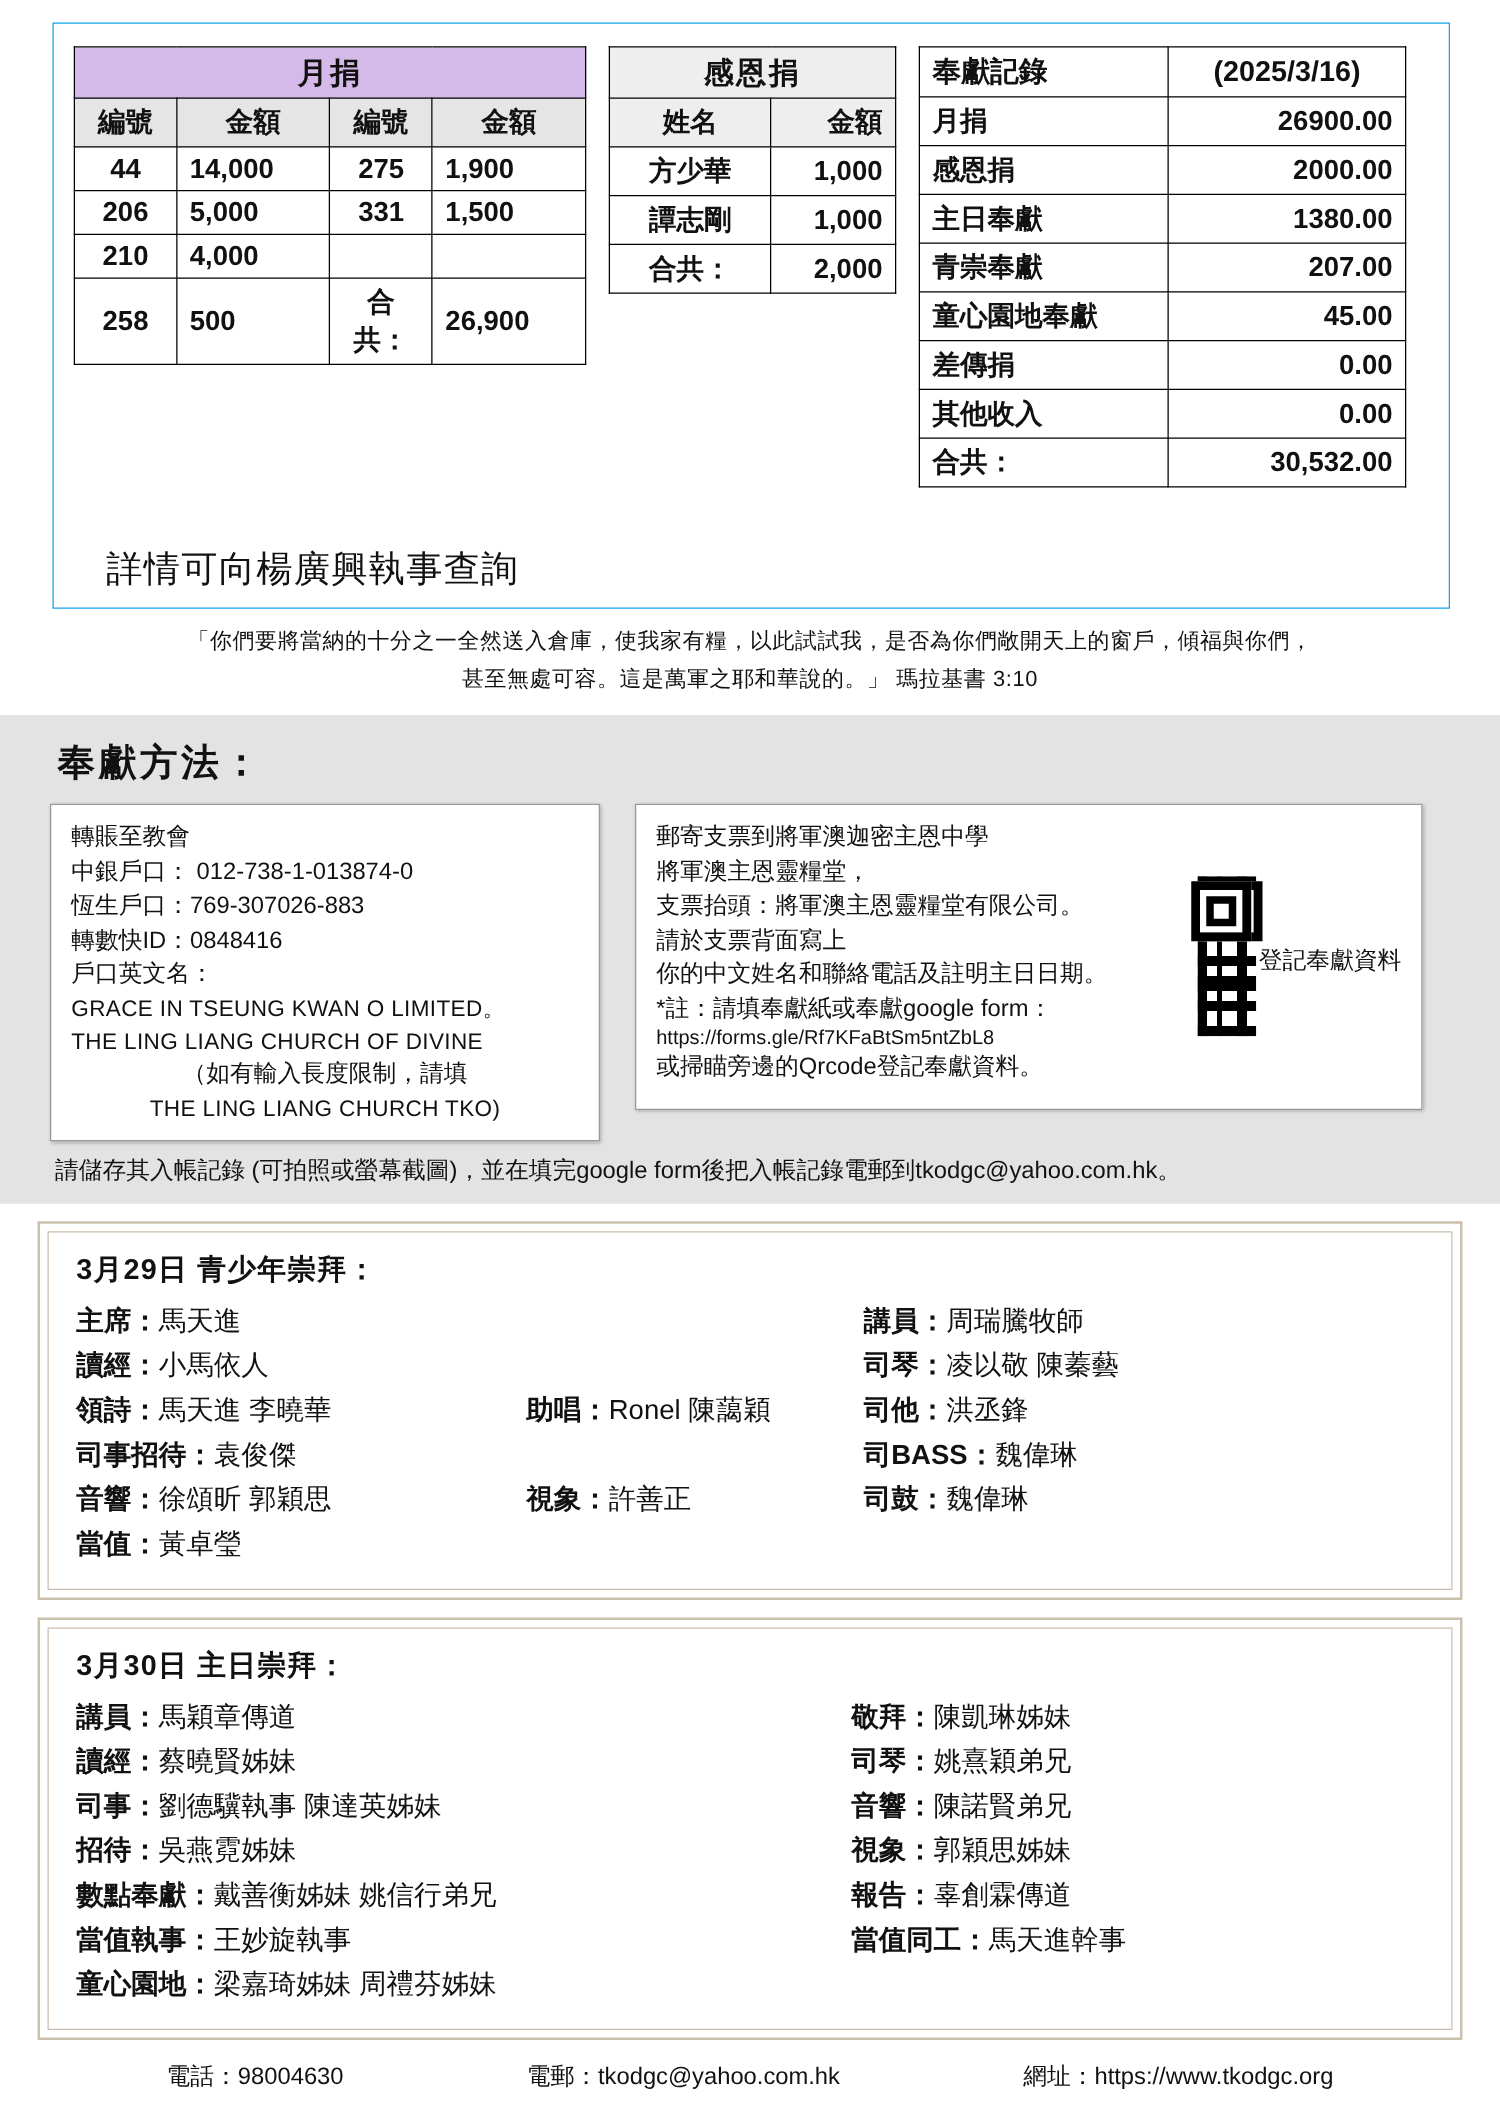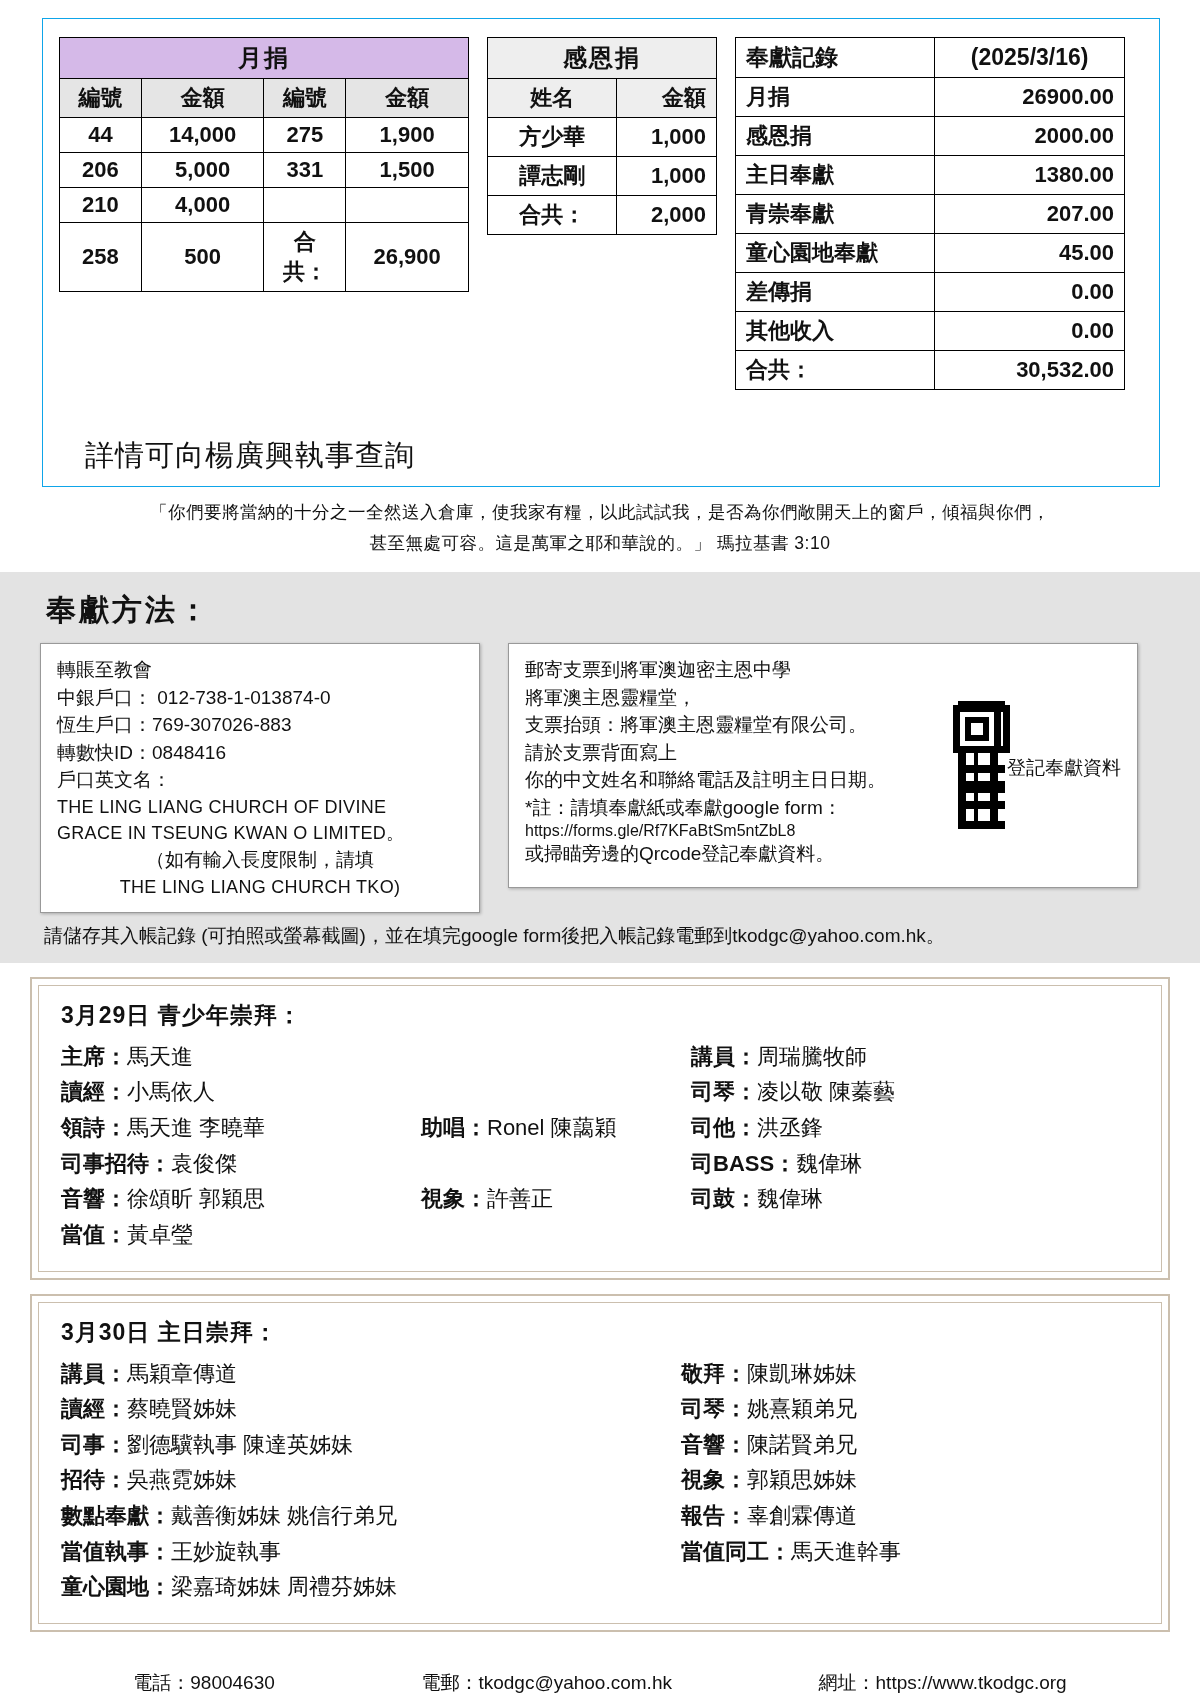--- a/index.html
+++ b/index.html
@@ -51,21 +51,21 @@
     text-align: center;
     font-size: 24px;
     letter-spacing: 2px;
   }
   .tbl-monthly .hdr {
     background: #e5e5e5;
     text-align: center;
     font-size: 22px;
   }
   .tbl-monthly .num { text-align: center; width: 80px; }
-  .tbl-monthly .amt { text-align: center; width: 120px; }
+  .tbl-monthly .amt { text-align: left; width: 120px; }
   .tbl-monthly .total-label { text-align: center; }
 
   
   .tbl-thanks { width: 230px; }
   .tbl-thanks .title-cell {
     background: #eeeeee;
     text-align: center;
     font-size: 24px;
     letter-spacing: 2px;
   }
@@ -210,21 +210,21 @@
   }
   .c1 { width: 360px; }
   .c2 { width: 270px; }
   .c3 { flex: 1; }
   .svc-row .key { font-weight: bold; }
   .svc-row .val { font-weight: normal; }
 
   
   .footer {
     position: absolute;
-    bottom: 1px;
+    bottom: 23px;
     left: 0; right: 0;
     display: flex;
     justify-content: space-around;
     font-size: 19px;
     padding: 0 60px;
     box-sizing: border-box;
   }
 </style>
 </head>
 <body>
@@ -347,22 +347,22 @@
 <div class="method-section">
   <div class="method-title">奉獻方法：</div>
   <div class="method-boxes">
 
     <div class="box box-left">
       <div class="ln">轉賬至教會</div>
       <div class="ln">中銀戶口： 012-738-1-013874-0</div>
       <div class="ln">恆生戶口：769-307026-883</div>
       <div class="ln">轉數快ID：0848416</div>
       <div class="ln">戶口英文名：</div>
+      <div class="ln-en">GRACE IN TSEUNG KWAN O LIMITED。</div>
       <div class="ln-en">THE LING LIANG CHURCH OF DIVINE</div>
-      <div class="ln-en">GRACE IN TSEUNG KWAN O LIMITED。</div>
       <div class="ln" style="text-align:center">（如有輸入長度限制，請填</div>
       <div class="ln-en" style="text-align:center">THE LING LIANG CHURCH TKO)</div>
     </div>
 
     <div class="box box-right">
       <div class="right-text">
         <div class="ln">郵寄支票到將軍澳迦密主恩中學</div>
         <div class="ln">將軍澳主恩靈糧堂，</div>
         <div class="ln">支票抬頭：將軍澳主恩靈糧堂有限公司。</div>
         <div class="ln">請於支票背面寫上</div>

